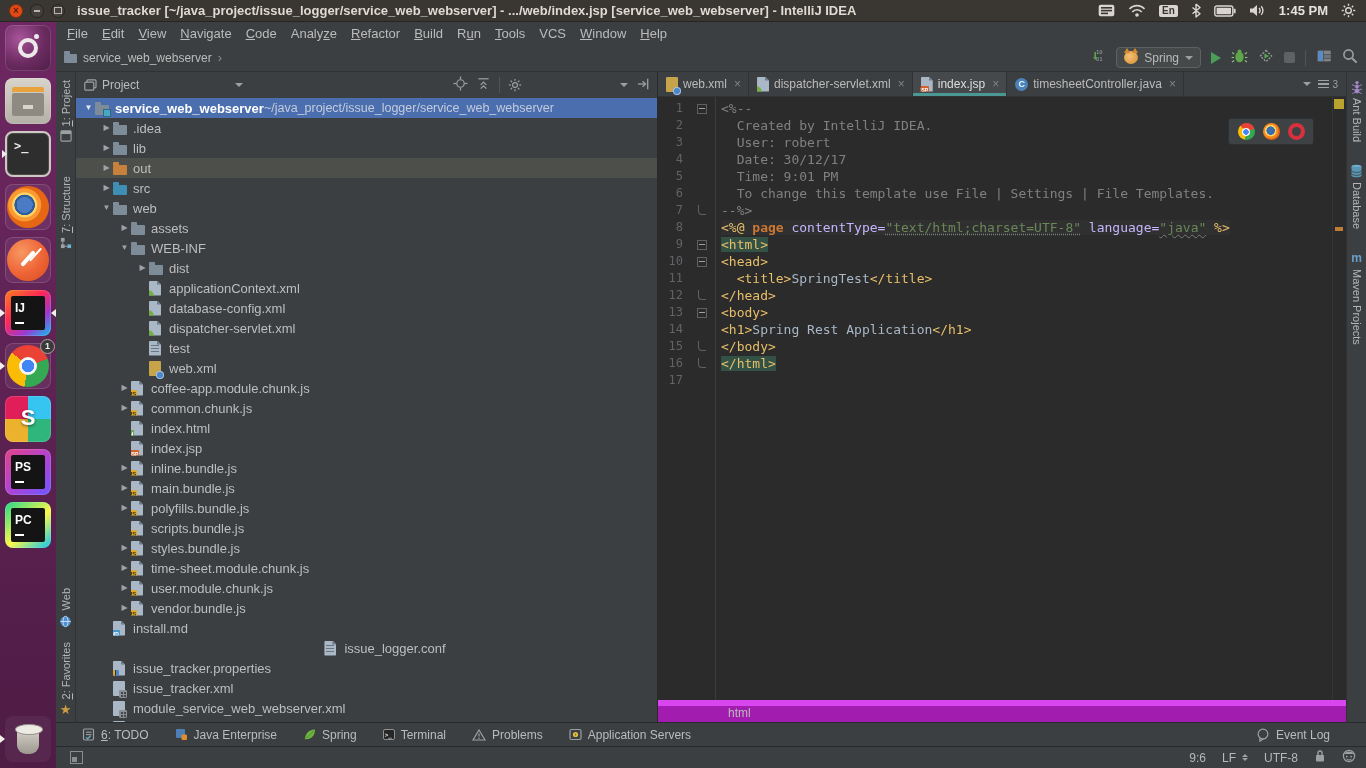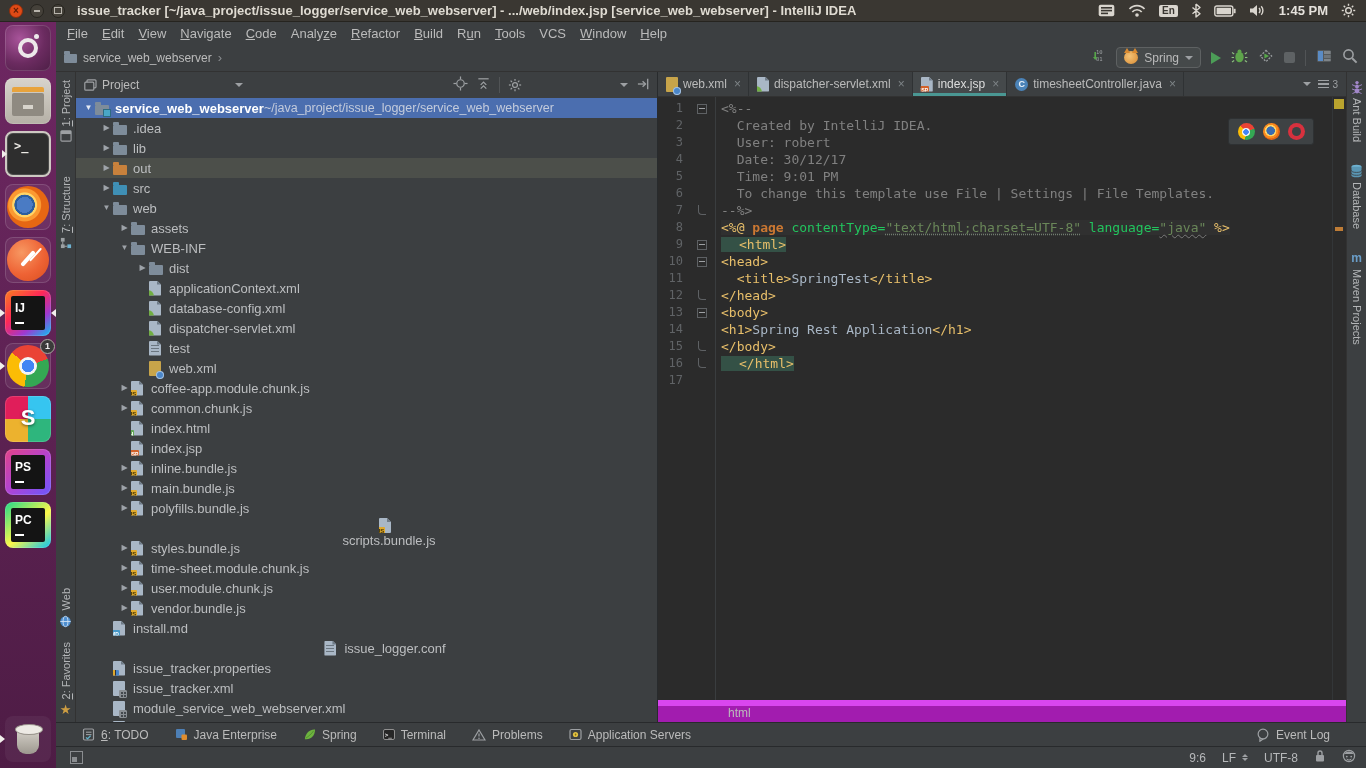--- a/index.html
+++ b/index.html
@@ -166,24 +166,24 @@
   .code{position:absolute;left:0;top:3px;right:14px;}
   .cl{display:flex;height:17px;line-height:17px;white-space:pre;}
   .cl .n{width:27px;text-align:right;color:#606366;font-size:12px;flex:0 0 auto;padding-right:2px;}
   .cl .fd{width:30px;flex:0 0 auto;position:relative;}
   .fd.open::before{content:"";position:absolute;right:8px;top:4px;width:8px;height:8px;border:1px solid #5E6164;}
   .fd.open::after{content:"";position:absolute;right:10px;top:8px;width:6px;height:1px;background:#9DA0A3;}
   .fd.end::before{content:"";position:absolute;right:9px;top:3px;width:7px;height:9px;
     border-left:1px solid #5E6164;border-bottom:1px solid #5E6164;border-bottom-left-radius:4px;}
   .cl .t{padding-left:6px;}
   .sg.cm{color:#808080;} .sg.tag{color:#E8BF6A;} .sg.kw{color:#CC7832;font-weight:bold;margin-top:12px;}
-  .sg.attr{color:#22c55e;} .sg.txt{color:#A9B7C6;}
+  .sg.attr{color:#c4b5fd;} .sg.txt{color:#A9B7C6;}
   .sg.str,.sg.strw{color:#6A8759;text-decoration:underline dotted #707D70;text-underline-offset:2px;}
   .sg.strw{text-decoration:underline wavy #7A7A7A;text-decoration-thickness:1px;}
-  .sg.taghl{color:#E8BF6A;background:#345146;padding-left:18px;}
+  .sg.taghl{color:#E8BF6A;background:#345146;}
   .jspb{background:#303030;}
   .browsers{position:absolute;top:21px;right:32px;width:86px;height:27px;background:#3E4244;border:1px solid #2E3133;
     border-radius:3px;display:flex;align-items:center;justify-content:center;gap:8px;}
   .bico{width:17px;height:17px;border-radius:50%;position:relative;}
   .b-chrome{background:conic-gradient(from -50deg,#EA4335 0 120deg,#34A853 120deg 240deg,#FBBC05 240deg 360deg);}
   .b-chrome::after{content:"";position:absolute;left:50%;top:50%;width:8px;height:8px;margin:-4px 0 0 -4px;border-radius:50%;
     background:radial-gradient(circle,#4285F4 0 2.5px,#F4F6F7 3px);}
   .b-firefox{background:radial-gradient(circle at 45% 45%,#3A6CB0 0 4px,#FFD567 4.5px 5.5px,#F98A1D 6px 7.5px,#E66713 8px);}
   .b-opera{background:#D8313E;}
   .b-opera::after{content:"";position:absolute;inset:4px;border-radius:50%;background:#3E4244;}
@@ -649,21 +649,21 @@
             <div class="trow" style="padding-left: 42px;">
               <span class="ar">▶</span>
               <span class="ticon">
                 <span class="fi">
                   <i class="cor"></i>
                   <i class="b bjs">JS</i>
                 </span>
               </span>
               <span class="tlab">polyfills.bundle.js</span>
             </div>
-            <div class="trow" style="padding-left: 42px; flex-direction: column;">
+            <div class="trow" style="padding-left: 42px;">
               <span class="ar"></span>
               <span class="ticon">
                 <span class="fi min">
                   <i class="cor"></i>
                   <i class="m10">10</i>
                   <i class="b bjs">JS</i>
                 </span>
               </span>
               <span class="tlab">scripts.bundle.js</span>
             </div>

